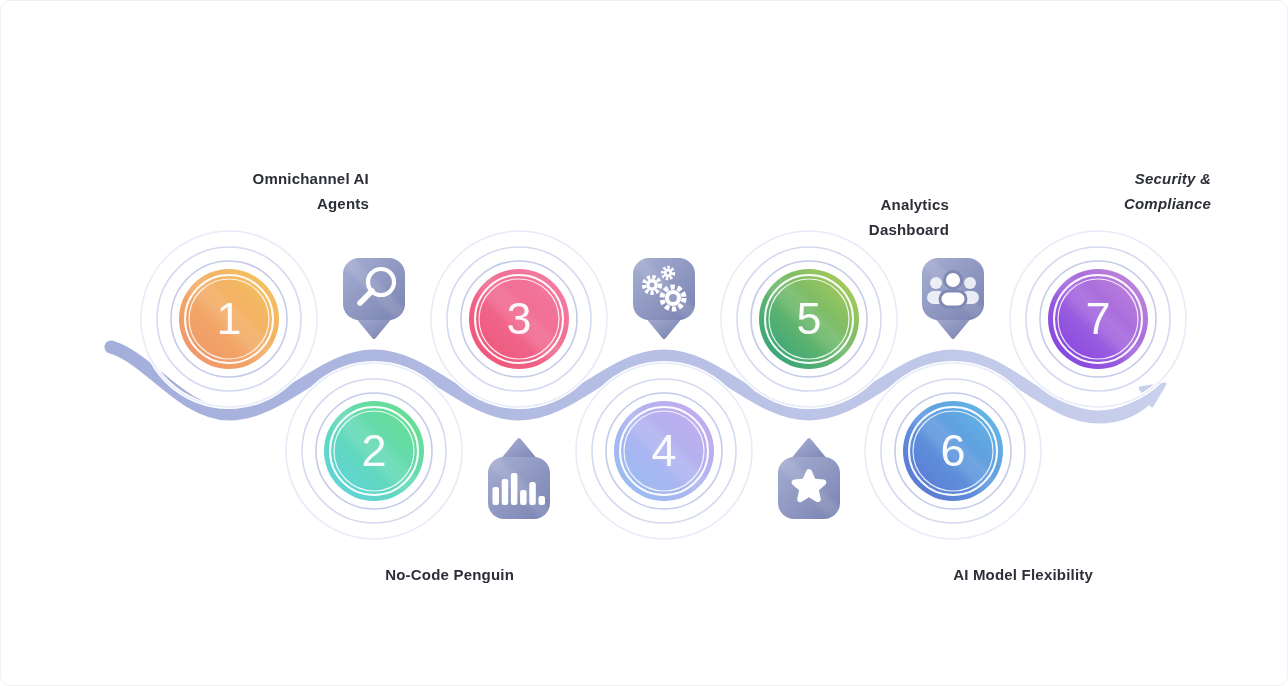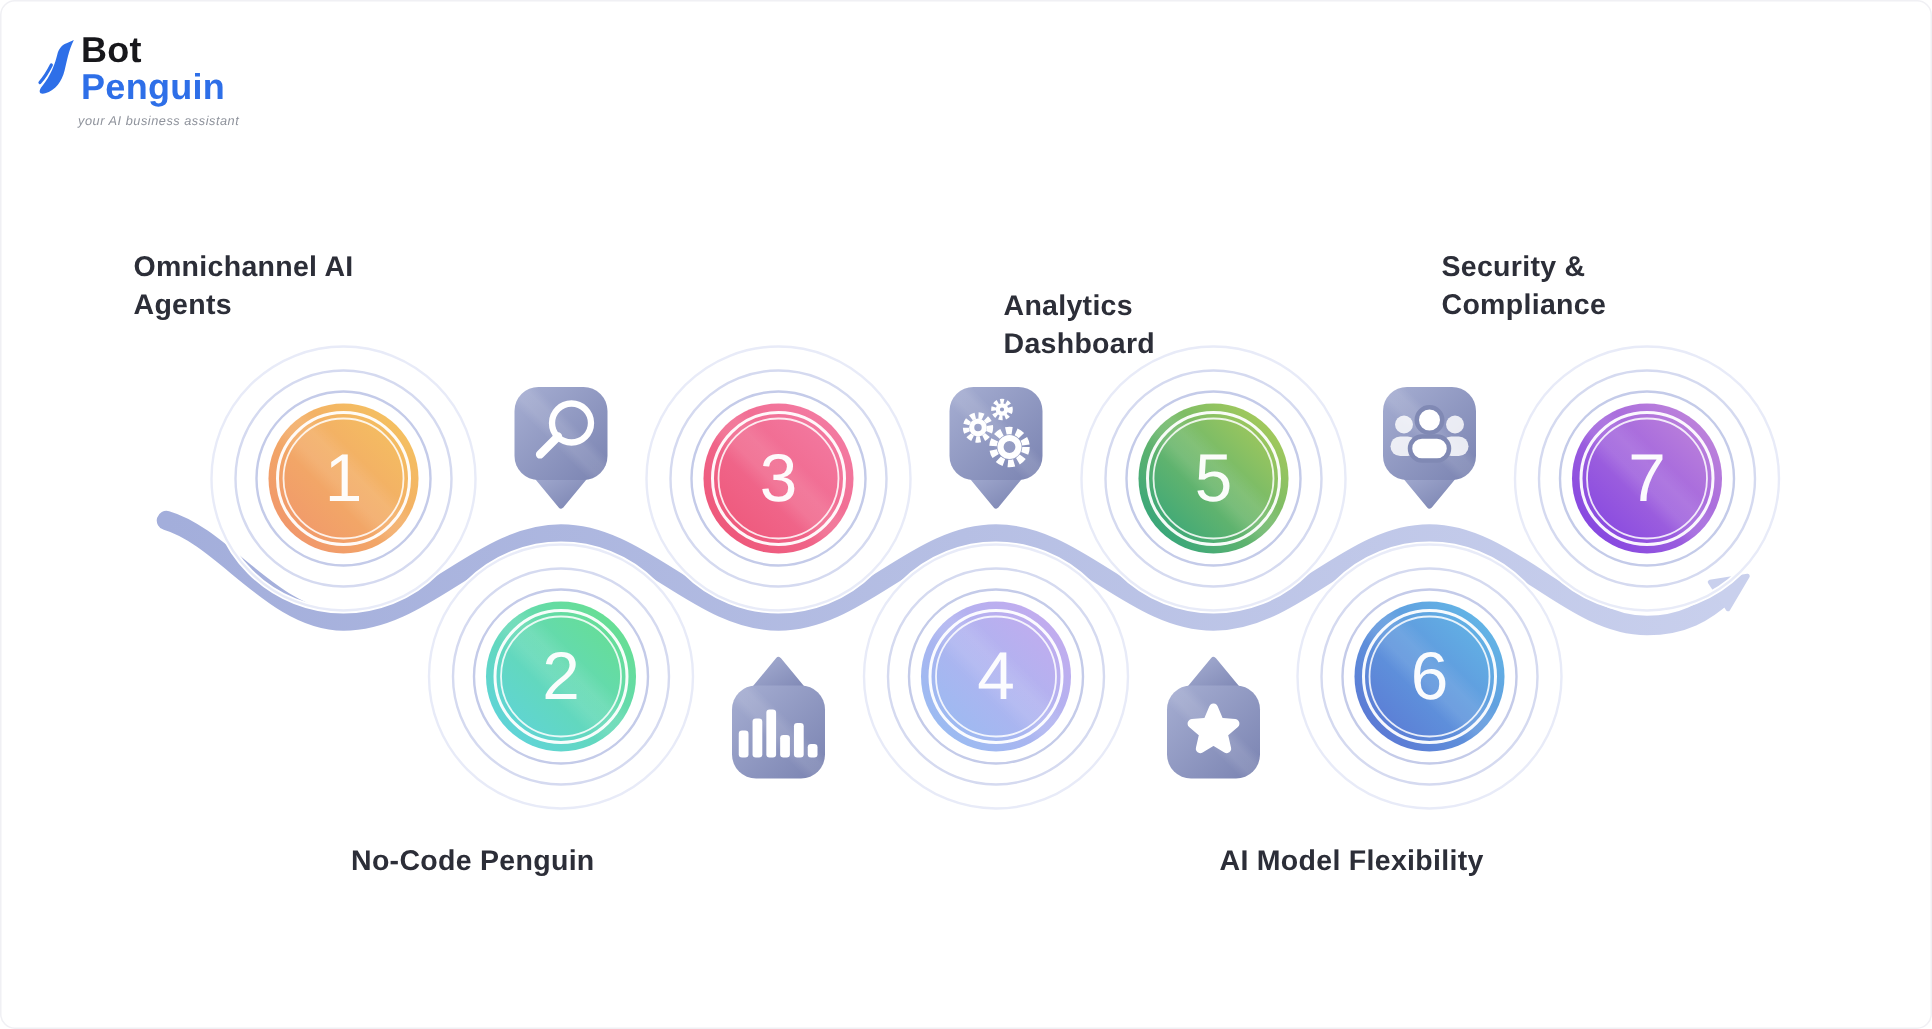--- a/index.html
+++ b/index.html
@@ -3,56 +3,41 @@
 <meta charset="utf-8">
 <style>
   html,body{margin:0;padding:0;background:#fff;}
   .canvas{
     position:relative;width:1288px;height:686px;background:#ffffff;
     overflow:hidden;border-radius:10px;border:1px solid #f0f0f4;box-sizing:border-box;
     font-family:"Liberation Sans","DejaVu Sans",sans-serif;
   }
   #diagram-svg{position:absolute;left:0;top:0;}
   .step-label{
-    position:absolute;width:280px;text-align:left;
-    font-size:19px;line-height:24.5px;font-weight:600;color:#2c2e38;
+    position:absolute;width:280px;text-align:right;
+    font-size:15px;line-height:24.5px;font-weight:600;color:#2c2e38;
     white-space:pre-line;letter-spacing:.2px;
   }
   .step-num{
     position:absolute;width:70px;height:70px;display:flex;align-items:center;justify-content:center;
     font-size:45px;font-weight:400;color:#ffffff;opacity:.97;
   }
   .logo{position:absolute;left:20px;top:20px;width:170px;}
   .logo-row{display:flex;align-items:flex-start;}
   .logo-mark{flex:0 0 auto;margin-top:2px;}
   .logo-name{line-height:25px;font-weight:700;font-size:24px;letter-spacing:.2px;margin-left:3px;}
   .logo-bot{color:#17171b;}
   .logo-penguin{color:#2e6fe8;}
   .logo-tagline{margin:4px 0 0 31px;font-size:8.5px;font-style:italic;color:#8f939c;letter-spacing:.35px;}
 </style>
 </head>
 <body>
 
 <div class="canvas">
 
-  <div class="logo">
-    <div class="logo-row">
-      <svg class="logo-mark" width="30" height="46" viewBox="0 0 34 46">
-        <path d="M32 1 L26.5 3.5 C22.5 5 20.5 8 19.5 12 C17.8 19 14.5 28 8 36
-                 C4.8 39.8 6 42.6 10.4 41.4 C18 39.3 23 32.4 25 24.2
-                 C26.6 17.6 28 9 32 1 Z" fill="#2e6fe8"></path>
-        <path d="M15 20 C12.4 25.2 9.6 29.6 6.4 33.2" stroke="#2e6fe8" stroke-width="2.4" fill="none" stroke-linecap="round"></path>
-      </svg>
-      <div class="logo-name">
-        <div class="logo-bot">Bot</div>
-        <div class="logo-penguin">Penguin</div>
-      </div>
-    </div>
-    <div class="logo-tagline">your AI business assistant</div>
-  </div>
 
   <svg id="diagram-svg" width="1288" height="686" viewBox="0 0 1288 686">
       <defs>
         <linearGradient id="waveGrad" gradientUnits="userSpaceOnUse" x1="110" y1="0" x2="1170" y2="0">
           <stop offset="0" stop-color="#a3aedb" stop-opacity="1"></stop>
           <stop offset="1" stop-color="#c9d0ed" stop-opacity="1"></stop>
         </linearGradient>
         <linearGradient id="badgeGrad" x1="0" y1="0" x2="1" y2="1">
           <stop offset="0" stop-color="#a6aed2" stop-opacity="1"></stop>
           <stop offset="1" stop-color="#7a83b1" stop-opacity="1"></stop>
@@ -258,15 +243,15 @@
     <div class="step-num" style="left: 338px; top: 415px;">2</div>
     <div class="step-label" style="left: 233px; top: 562px;">No-Code Penguin</div>
     <div class="step-num" style="left: 483px; top: 283px;">3</div>
     <div class="step-num" style="left: 628px; top: 415px;">4</div>
     <div class="step-num" style="left: 773px; top: 283px;">5</div>
     <div class="step-label" style="left: 668px; top: 166px; margin-top: 26px;">Analytics
 Dashboard</div>
     <div class="step-num" style="left: 917px; top: 415px;">6</div>
     <div class="step-label" style="left: 812px; top: 562px;">AI Model Flexibility</div>
     <div class="step-num" style="left: 1062px; top: 283px;">7</div>
-    <div class="step-label" style="left: 960px; top: 166px;">Security &amp;
+    <div class="step-label" style="left: 930px; top: 166px; font-style: italic;">Security &amp;
 Compliance</div>
   </div>
 
 </body></html>

